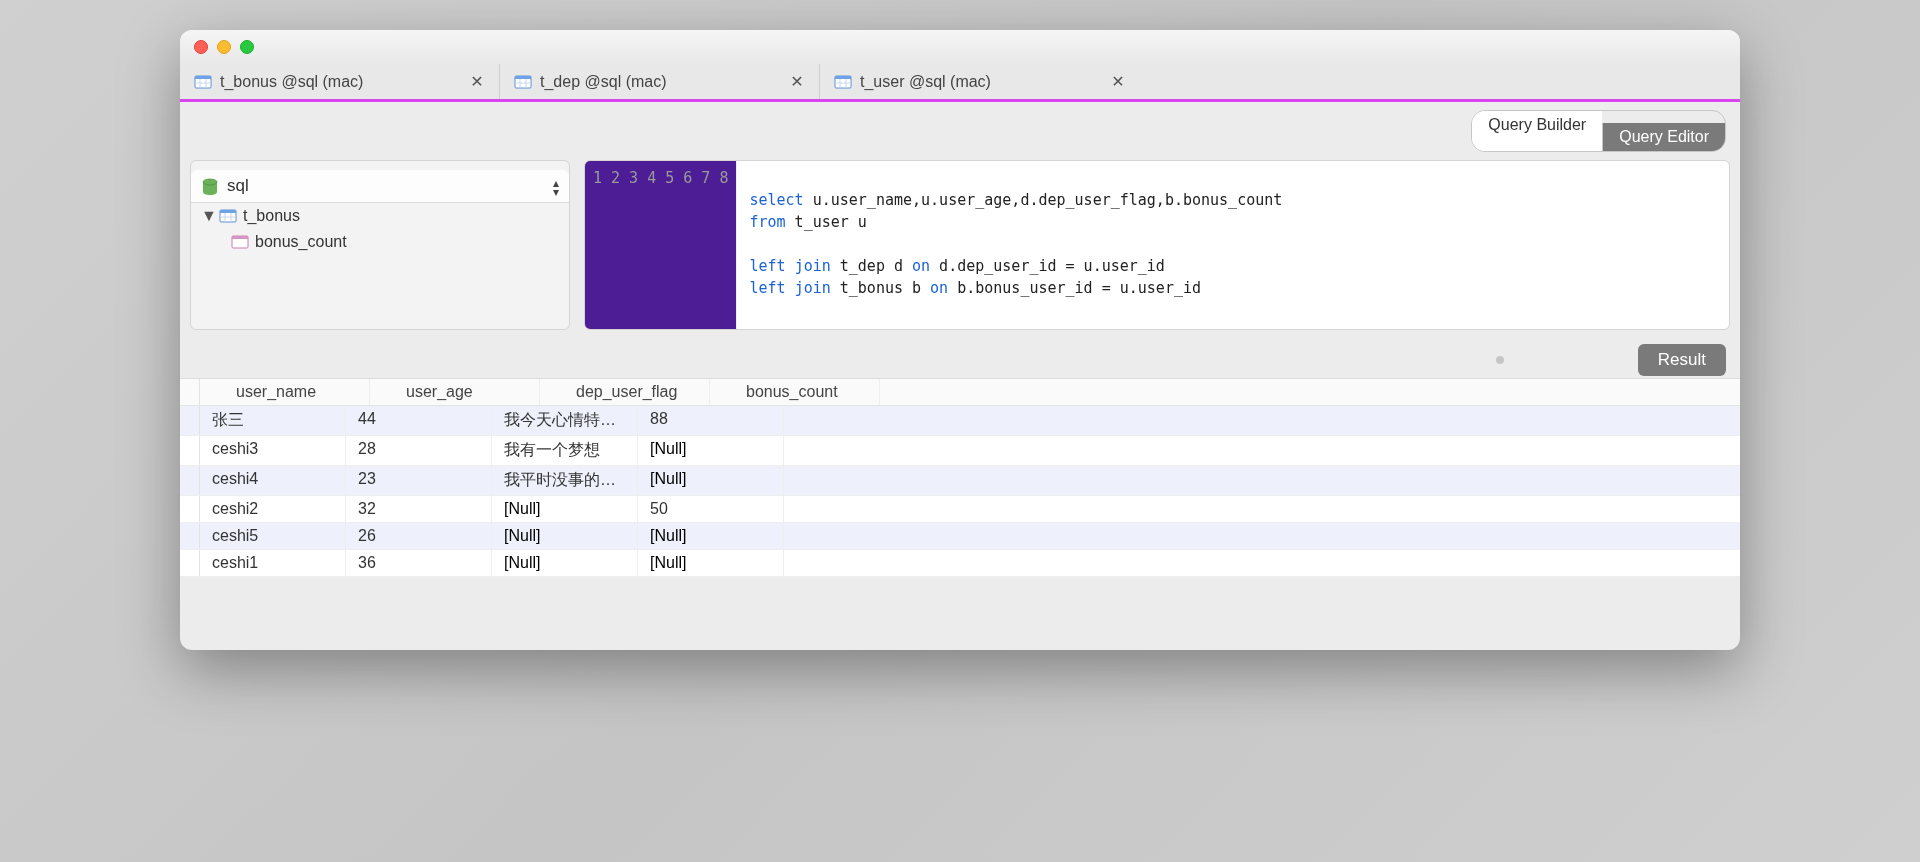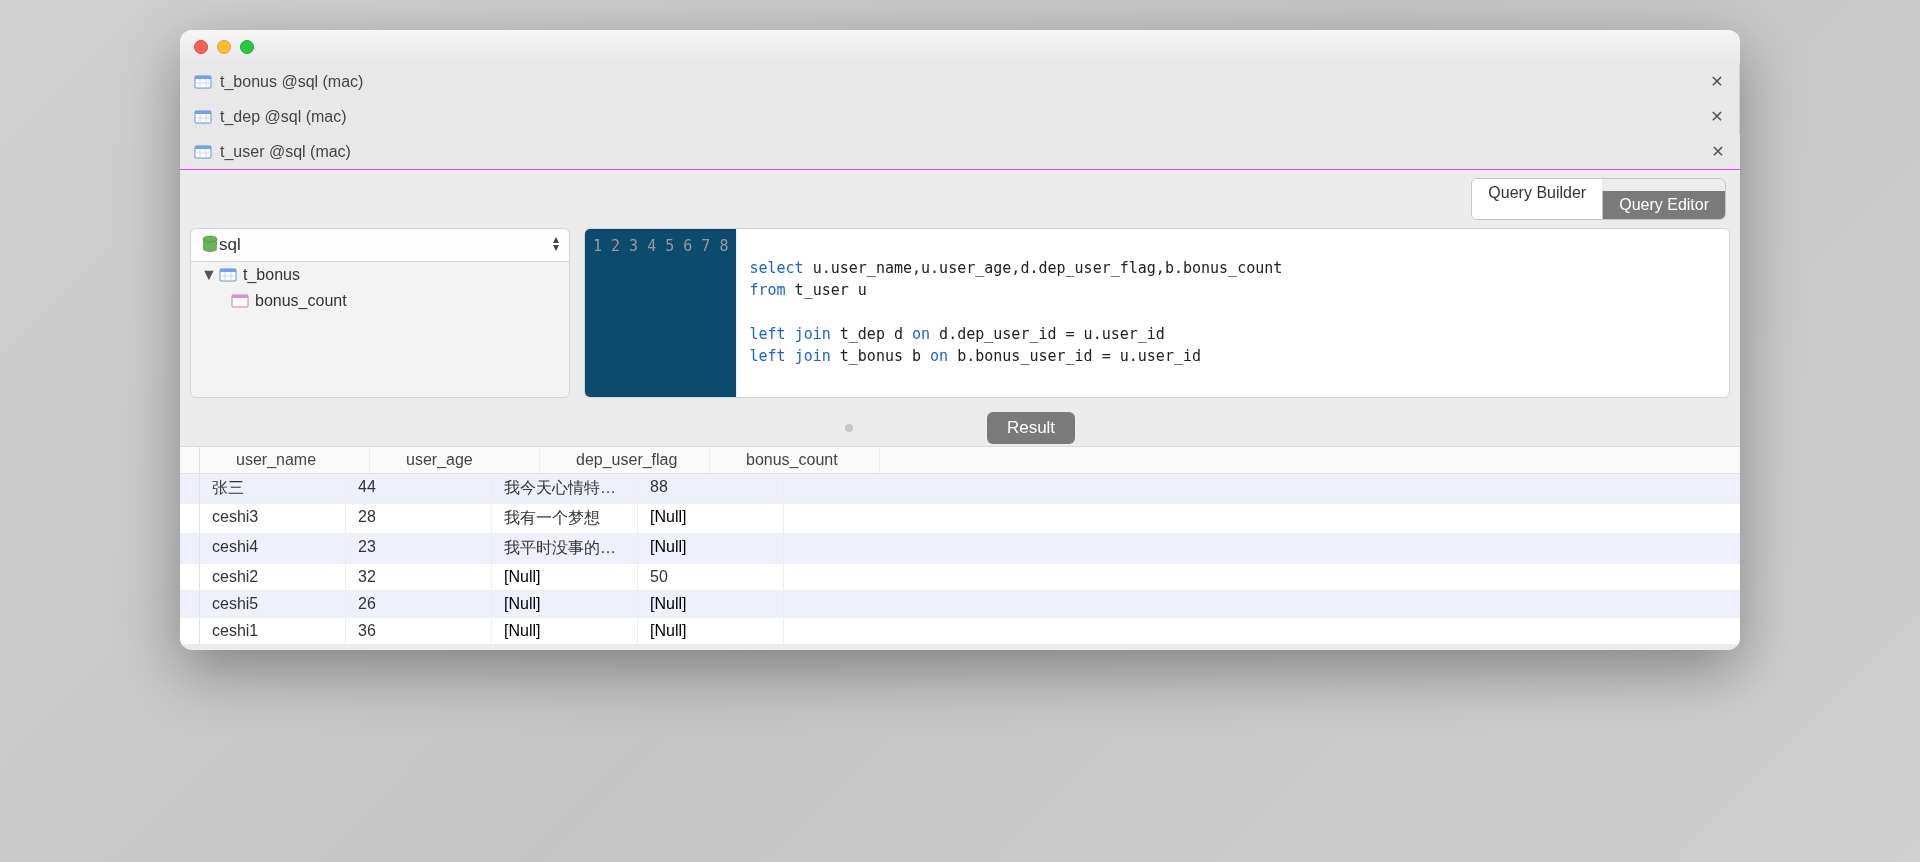--- a/index.html
+++ b/index.html
@@ -35,23 +35,22 @@
   align-items: center;
   padding: 0 14px;
 }
 .traffic { display:flex; gap:9px; }
 .traffic span { width:14px; height:14px; border-radius:50%; display:block; }
 .tr-close { background:#ff5f57; border:1px solid #e14039; }
 .tr-min { background:#febc2e; border:1px solid #dfa023; }
 .tr-max { background:#28c840; border:1px solid #1dad2c; }
 .tabbar {
   display:flex;
-  border-bottom:1px solid #d946ef;
+  border-bottom:3px solid #d946ef;
   background:#e8e8e8;
-  flex-direction:column;
 }
 .tab {
   display:flex; align-items:center; gap:8px;
   padding: 8px 14px;
   border-right:1px solid #cfcfcf;
   min-width:320px;
   font-size:16px;
   color:#444;
   position:relative;
   cursor:default;
@@ -61,63 +60,64 @@
 .tab .close { margin-left:auto; color:#555; width:16px; text-align:center; }
 .tab-query { min-width:220px; }
 .table-icon { width:18px; height:14px; display:inline-flex; }
 .table-icon svg { width:18px; height:14px; }
 .query-icon { width:18px; height:14px; display:inline-flex; }
 .query-icon svg { width:18px; height:14px; }
 .toolbar-row {
   display:flex; justify-content:flex-end; padding:8px 14px 4px 14px;
 }
 .segmented {
-  display:flex; border:1px solid #c6c6c6; border-radius:6px; overflow:hidden;
+  display:flex; border:1px solid #c6c6c6; border-radius:14px; overflow:hidden;
 }
 .seg-btn {
   padding:5px 16px; font-size:16px; color:#333;
   background:#fff; cursor:default;
 }
 .seg-btn + .seg-btn { border-left:1px solid #c6c6c6;margin-top:12px; }
 .seg-btn.active { background:#7a7a7a; color:#fff; }
 .main-row {
   display:flex; gap:14px; padding:4px 10px;
 }
 .sidebar {
   width:380px; background:#f3f3f3; border:1px solid #d4d4d4; border-radius:6px;
   display:flex; flex-direction:column; height:170px;
 }
 .db-combo {
-  display:flex; align-items:flex-start; 
+  display:flex; align-items:flex-end; gap:8px;
   border-bottom:1px solid #d9d9d9;
   padding:6px 10px; background:#fdfdfd;
   border-radius:6px 6px 0 0;
   position:relative;
+  margin-top:9px;
 }
 .db-icon { width:18px; height:18px; }
 .db-icon svg { width:18px; height:18px; }
 .db-name { font-size:17px; color:#333; flex:1; }
 .combo-arrows { color:#444; font-size:12px; line-height:0.7; display:flex; flex-direction:column; }
 .tables-header { padding:6px 16px 2px 16px; font-size:12px; letter-spacing:1px; color:#7c7c7c; font-weight:600; }
 .tree { padding:0 6px; overflow:hidden; flex:1; }
 .tree-row { display:flex; align-items:center; gap:6px; padding:4px 4px; font-size:16px; color:#333; }
 .tree-row.child { padding-left:34px; }
 .tree-arrow { width:12px; color:#555; }
 .search-row { border-top:1px solid #ddd; display:flex; align-items:center; padding:4px 8px; gap:8px; background:#fff; border-radius:0 0 6px 6px; }
 .search-icon { color:#888; }
 .search-input { border:none; outline:none; flex:1; font-size:16px; color:#333; background:transparent; }
 .search-input::placeholder { color:#aaa; }
 .editor {
   flex:1; background:#fff; border:1px solid #d4d4d4; border-radius:6px;
   display:flex; height:170px; overflow:hidden;
 }
-.gutter { background:#0c4a6e; border-right:1px solid #eee; padding:6px 8px; text-align:right; color:#9a9a9a; font-family:Menlo,Consolas,monospace; font-size:15px; line-height:22px; }
+.gutter { background:#4c1d95; border-right:1px solid #eee; padding:6px 8px; text-align:right; color:#9a9a9a; font-family:Menlo,Consolas,monospace; font-size:15px; line-height:22px; }
 .code { padding:6px 12px; font-family:Menlo,Consolas,monospace; font-size:15px; line-height:22px; color:#222; white-space:pre; overflow:auto; }
 .kw { color:#1a63d6;text-align:right; }
-.result-bar { display:flex; justify-content:center; padding:10px 14px 2px 14px; align-items:center; gap:14px; }
+.result-bar { display:flex; justify-content:flex-end; padding:10px 14px 2px 14px; align-items:center; gap:14px; }
 .dot { width:8px; height:8px; border-radius:50%; background:#c6c6c6; margin-right:120px; align-self:center; }
 .btn-result { background:#7a7a7a; color:#fff; border:none; border-radius:6px; padding:6px 20px; font-size:17px; }
 .grid { border-top:1px solid #ddd; }
 .grid-head, .grid-row { display:flex; font-size:16px; }
 .grid-head { border-bottom:1px solid #e3e3e3; background:#fafafa;gap:24px; }
 .grid-row { border-bottom:1px solid #eee; }
 .cell { padding:4px 12px; border-right:1px solid #eee; overflow:hidden; white-space:nowrap; text-overflow:ellipsis; color:#333; }
 .grid-head .cell { color:#444; font-weight:400; }
 .cell.c-idx { width:20px; border-right:1px solid #e3e3e3; padding:4px 2px; }
 .cell.c0 { width:146px; }

